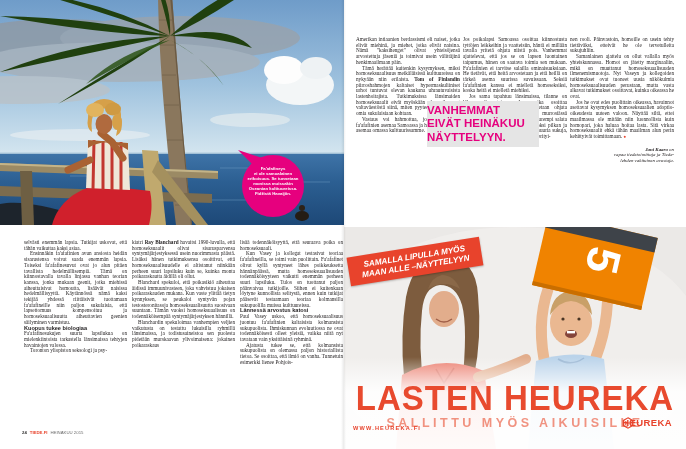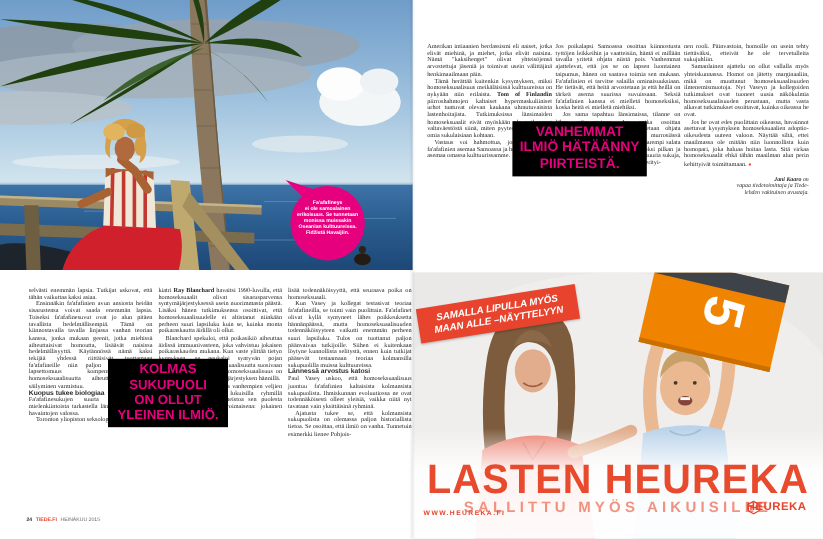--- a/index.html
+++ b/index.html
@@ -13,21 +13,21 @@
   
   .col{position:absolute;width:103px;text-align:justify;font-size:5.2px;line-height:5.7px;}
   .col p{margin:0;}
   .col p.ind{text-indent:6px;}
   .subhead{font-family:"Liberation Sans",sans-serif;font-weight:bold;font-size:5.6px;
     margin-top:4px;margin-bottom:1px;text-align:left;}
   .endmark{color:#e8432c;font-size:4.5px;}
   .byline{margin-top:7px;text-align:right;font-style:italic;font-size:4.9px;line-height:5.6px;}
   .byline .bname{font-weight:bold;}
   
-  .quote{position:absolute;background:#000000;text-align:center;color:#e6007e;
+  .quote{position:absolute;background:#e5e5e5;color:#e6007e;
     font-family:"Liberation Sans",sans-serif;font-weight:bold;line-height:1.16;padding:3px 0;}
   .quote-left{left:90px;top:299px;width:100px;font-size:11px;}
   .quote-right{left:427px;top:101px;width:112px;font-size:11.5px;}
   
   .footer{position:absolute;left:22px;top:430px;font-family:"Liberation Sans",sans-serif;
     font-size:4.3px;color:#6b6b6b;display:flex;gap:3px;align-items:baseline;}
   .footer .pgno{color:#333;font-weight:bold;}
   .footer .brand{color:#e8432c;font-weight:bold;}
   
   .ad{position:absolute;left:344px;top:227px;width:342px;height:222px;background:#eceae8;overflow:hidden;}
@@ -177,26 +177,20 @@
     </div>
     <div class="col" style="left:240px;top:240px;">
       <p>lisää todennäköisyyttä, että seuraava poika on homoseksuaali.</p>
       <p class="ind">Kun Vasey ja kollegat testasivat teoriaa fa'afafineilla, se toimi vain puolittain. Fa'afafinet olivat kyllä syntyneet lähes poikkeuksetta hännänpäässä, mutta homoseksuaalisuuden todennäköisyyteen vaikutti enemmän perheen suuri lapsiluku. Tulos on tuottanut paljon päänvaivaa tutkijoille. Siihen ei kuitenkaan löytyne kunnollista selitystä, ennen kuin tutkijat pääsevät testaamaan teoriaa kolmansilla sukupuolilla muissa kulttuureissa.</p>
       <p class="subhead">Lännessä arvostus katosi</p>
       <p>Paul Vasey uskoo, että homoseksuaalisuus juontuu fa'afafinien kaltaisista kolmansista sukupuolista. Ihmiskunnan evoluutiossa ne ovat todennäköisesti olleet yleisiä, vaikka niitä nyt tavataan vain yksittäisinä ryhminä.</p>
       <p class="ind">Ajatusta tukee se, että kolmansista sukupuolista on olemassa paljon historiallista tietoa. Se osoittaa, että ilmiö on vanha. Tunnetuin esimerkki lienee Pohjois-</p>
     </div>
   </section>
 
-  <div class="quote quote-left">
-    <div>KOLMAS</div>
-    <div>SUKUPUOLI</div>
-    <div>ON OLLUT</div>
-    <div>YLEINEN ILMIÖ.</div>
-  </div>
 
   <div class="footer">
     <span class="pgno">24</span>
     <span class="brand">TIEDE.FI</span>
     <span>HEINÄKUU 2015</span>
   </div>
 
   <section>
     <div class="col" style="left:356px;top:37px;width:104px;">
       <p>Amerikan intiaanien berdassismi eli naiset, jotka elivät miehinä, ja miehet, jotka elivät naisina. Nämä "kaksihenget" olivat yhteisöjensä arvostettuja jäseniä ja toimivat usein välittäjinä henkimaailmaan päin.</p>
@@ -214,22 +208,22 @@
       <div class="byline">
         <div><span class="bname">Jani Kaaro</span><span> on</span></div>
         <div>vapaa tiedetoimittaja ja Tiede-</div>
         <div>lehden vakituinen avustaja.</div>
       </div>
     </div>
   </section>
 
   <div class="quote quote-right">
     <div>VANHEMMAT</div>
-    <div>ILMIÖ HÄTÄÄNNY</div>
-    <div>PIIRTEISTÄ.</div>
+    <div>EIVÄT HEINÄKUU</div>
+    <div>NÄYTTELYYN.</div>
   </div>
 
   <section class="ad">
     <svg width="342" height="222" viewBox="0 0 342 222">
       <rect x="0" y="0" width="342" height="222" fill="#ebe9e7"></rect>
       <ellipse cx="170" cy="120" rx="190" ry="120" fill="#f2f0ee" opacity=".7"></ellipse>
 
       <g>
         <path d="M62 70 Q70 28 102 30 Q132 32 134 68 Q138 110 130 150 L118 160 Q124 100 118 78 Q112 58 96 58 Q80 60 78 84 Q74 120 80 160 L60 150 Q56 108 62 70 Z" fill="#7d5c3e"></path>
         <ellipse cx="100" cy="82" rx="15" ry="18" fill="#e2ad8c"></ellipse>

